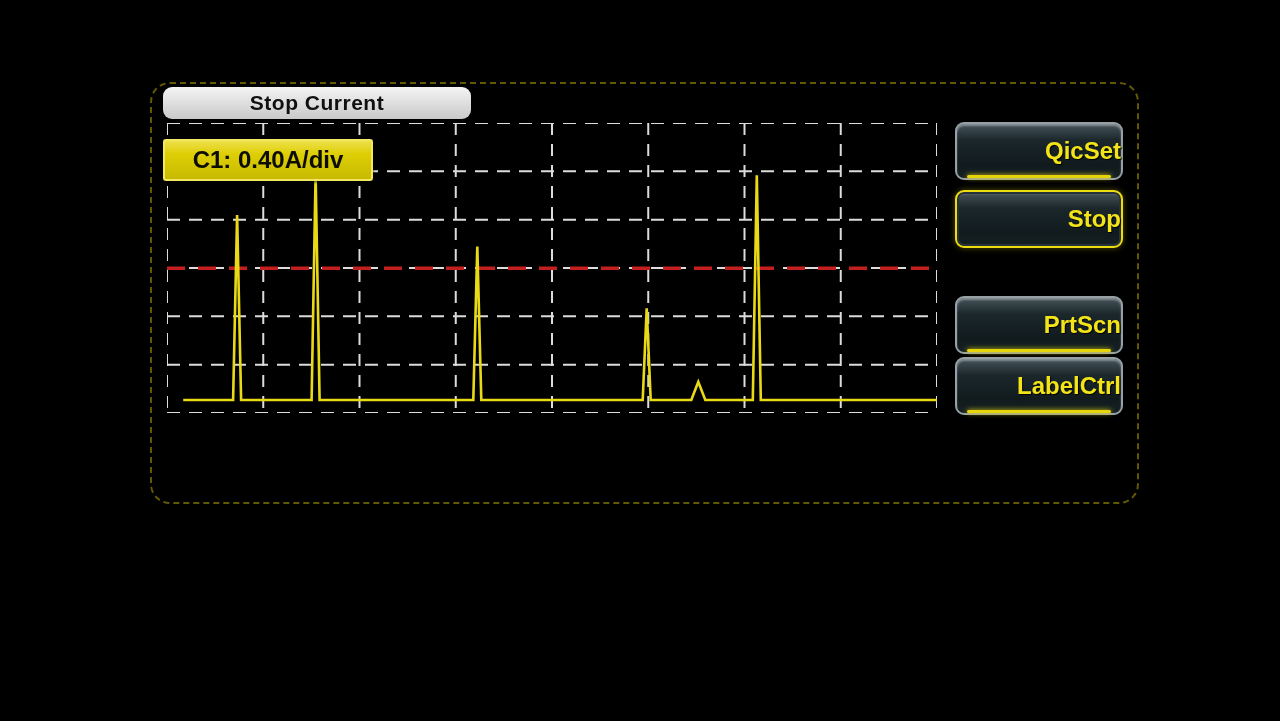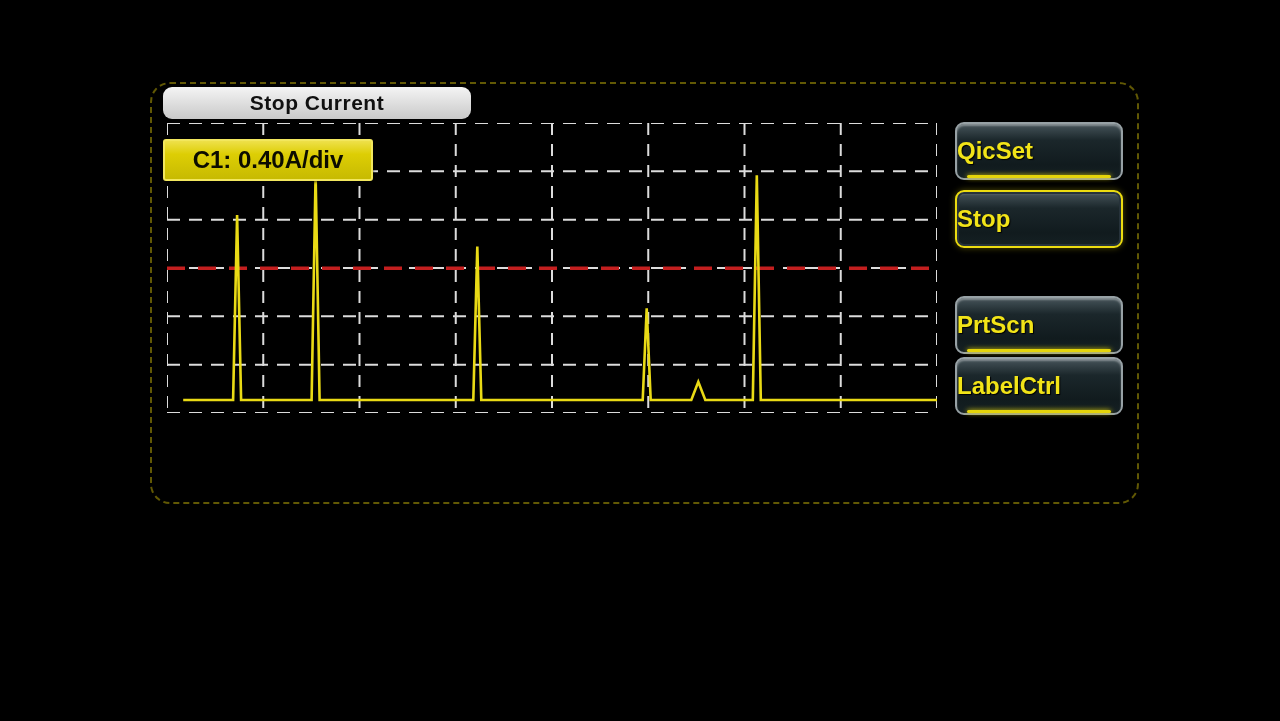--- a/index.html
+++ b/index.html
@@ -27,21 +27,21 @@
   
   .stats{position:absolute;left:167px;top:428px;width:770px;height:22px;z-index:3;}
   .stat{position:absolute;top:0;font-size:17px;font-weight:600;color:#e7d70d;
     text-shadow:0 1px 1px #000;white-space:nowrap;}
   
   .softkeys{position:absolute;left:955px;top:122px;width:164px;z-index:4;}
   .softkey{position:absolute;left:0;width:164px;height:54px;border-radius:9px;
     background:linear-gradient(#46545a,#1b272b 30%,#111b1e 75%,#152023);
     border:2px solid #97a1a5;
     box-shadow:inset 0 2px 2px rgba(255,255,255,.35),0 2px 4px rgba(0,0,0,.9);
-    display:flex;align-items:center;justify-content:flex-start;cursor:pointer;}
+    display:flex;align-items:center;justify-content:flex-end;cursor:pointer;}
   .softkey::after{content:"";position:absolute;left:10px;right:10px;bottom:0px;height:3px;
     background:#e5d50a;border-radius:2px;box-shadow:0 0 5px #e5d50a;}
   .softkey.active{border:2px solid #ecdc10;
     box-shadow:inset 0 0 0 2px #26323a,inset 0 2px 2px rgba(255,255,255,.25),0 0 6px rgba(236,220,16,.35);}
   .softkey.active::after{display:none;}
   .softkey span{font-size:24px;font-weight:700;color:#f2e418;text-shadow:1px 1px 1px #000;}
   
   .bottom-bar{position:absolute;left:0;top:500px;width:1280px;height:160px;}
 </style>
 </head>

